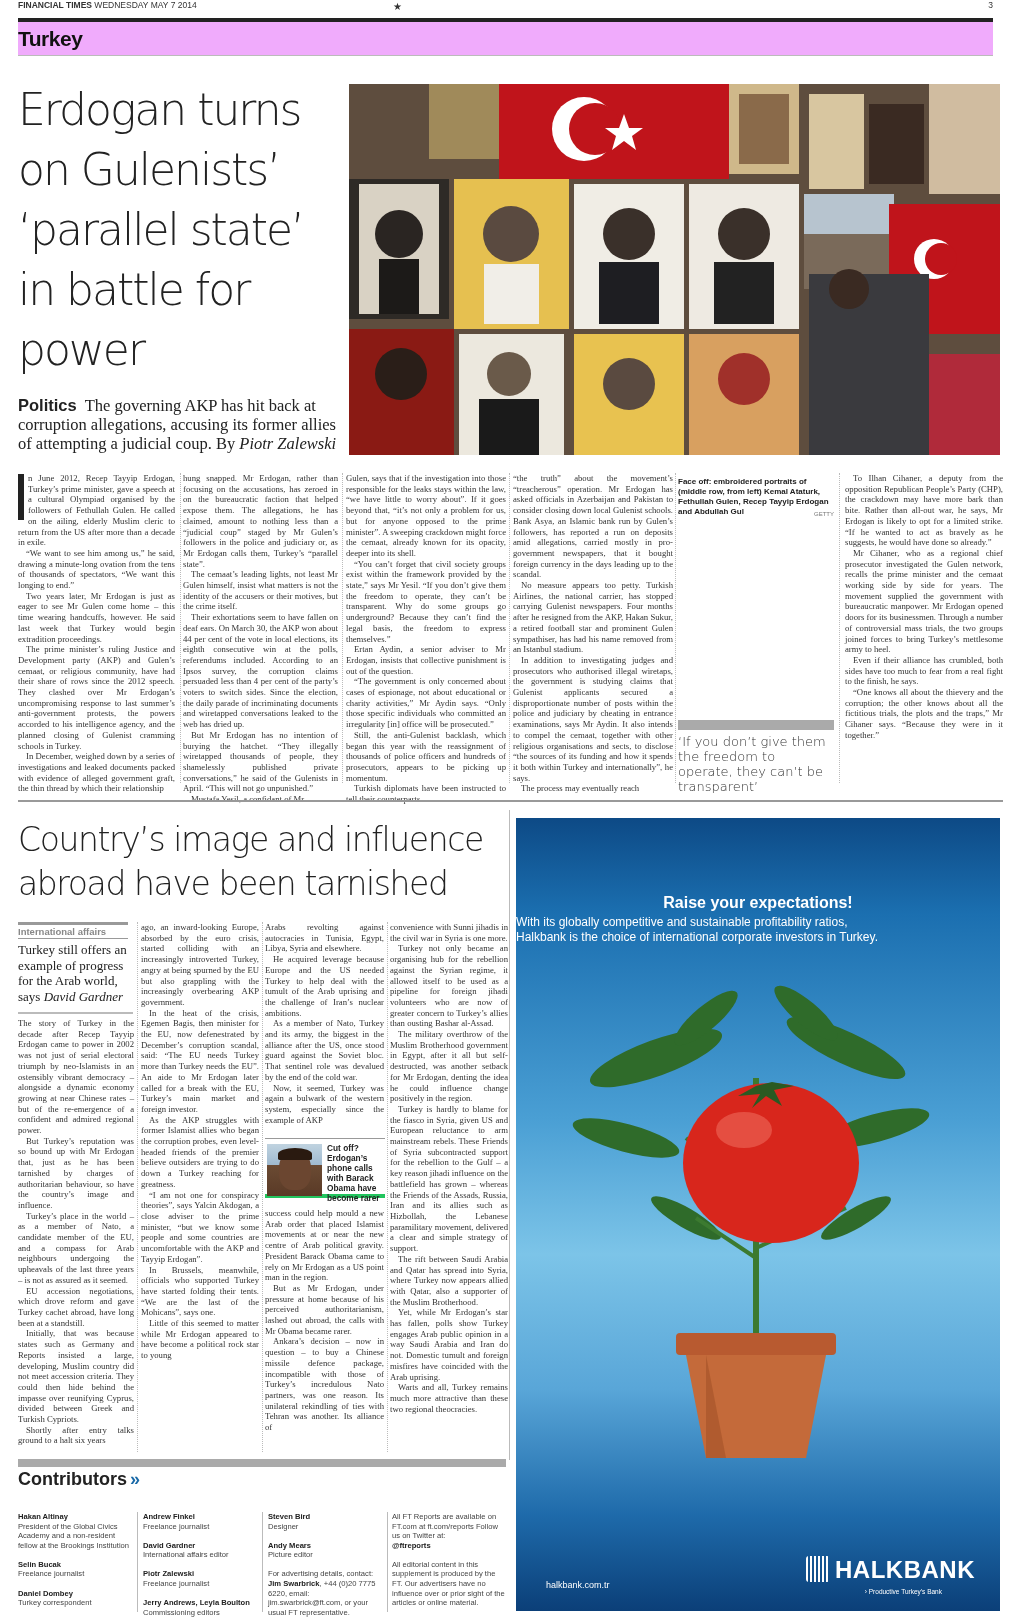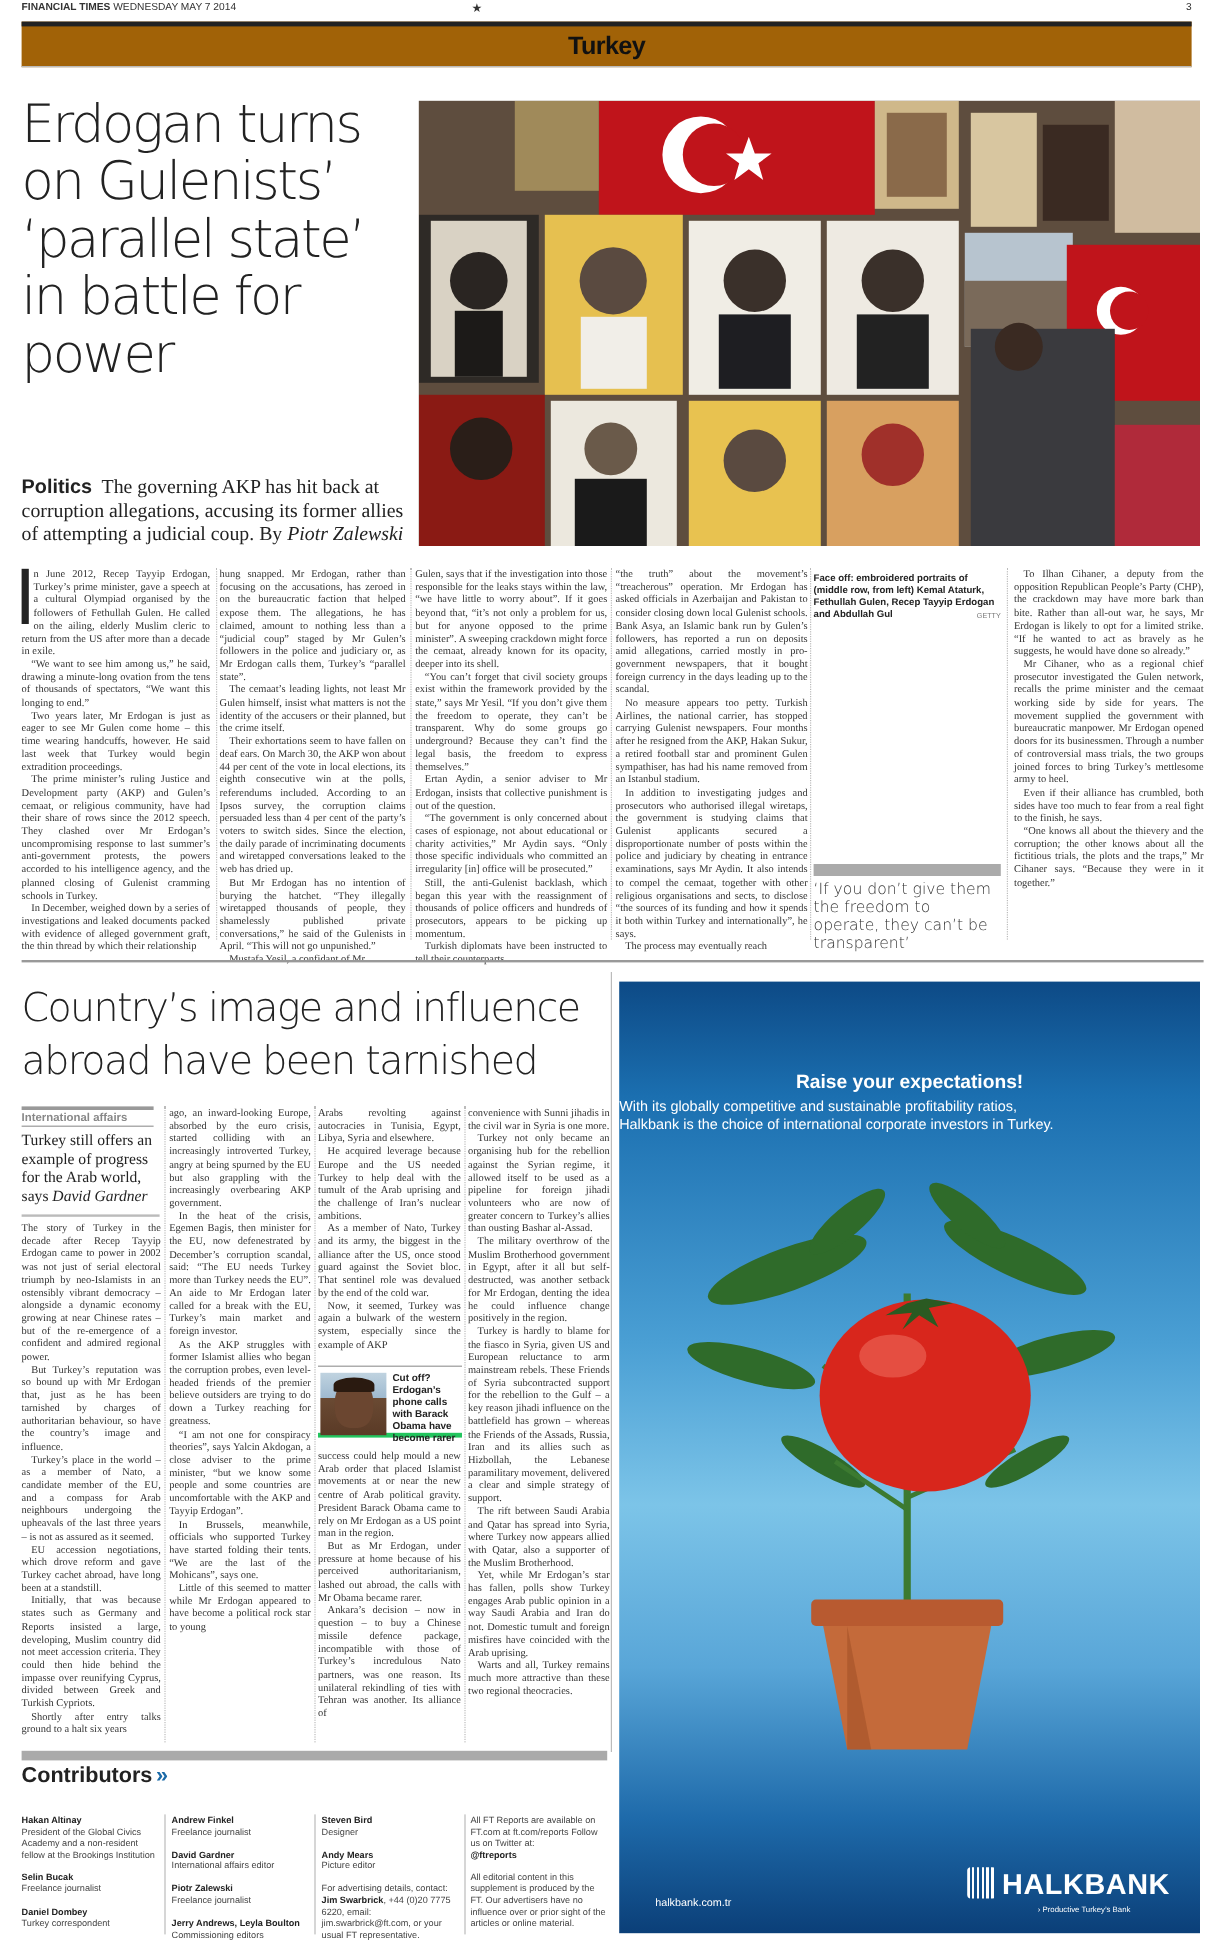--- a/index.html
+++ b/index.html
@@ -1,23 +1,23 @@
 <!DOCTYPE html>
 <html><head>
 <meta charset="utf-8">
 <style>
 *{box-sizing:border-box;margin:0;padding:0}
 body{width:1009px;height:1617px;background:#fff;font-family:"Liberation Serif",serif;color:#222;position:relative;overflow:hidden}
 .topbar{position:absolute;left:18px;top:0;width:975px;height:14px;font-family:"Liberation Sans",sans-serif;font-size:8.5px;color:#333}
 .topbar .ft{font-weight:bold}
 .topbar .star{position:absolute;left:375px;top:1px;font-size:10px}
 .topbar .pg{position:absolute;right:0;top:0}
-.section-head{position:absolute;left:18px;top:18px;width:975px;height:38px;background:#a16207;border-top:4px solid #222;border-bottom:1px solid #bbb;text-align:center}
+.section-head{position:absolute;left:18px;top:18px;width:975px;height:38px;background:#f0abfc;border-top:4px solid #222;border-bottom:1px solid #bbb;text-align:left}
 .section-head span{font-family:"Liberation Sans",sans-serif;font-weight:bold;font-size:21px;line-height:34px;color:#111;letter-spacing:-0.5px}
-.headline{position:absolute;left:18px;top:80px;width:330px;font-family:"DejaVu Sans",sans-serif;font-weight:200;font-size:44px;line-height:48px;color:#222;letter-spacing:-2px}
+.headline{position:absolute;left:18px;top:80px;width:330px;font-family:"DejaVu Sans",sans-serif;font-weight:200;font-size:44px;line-height:60px;color:#222;letter-spacing:-2px}
 .photo{position:absolute;left:349px;top:84px;width:651px;height:371px;background:#6a5a4a;overflow:hidden}
 .standfirst{position:absolute;left:18px;top:396px;width:330px;font-size:16.5px;line-height:19px;color:#222}
 .standfirst b{font-family:"Liberation Sans",sans-serif;font-weight:bold}
 .standfirst i{font-style:italic}
 .col{position:absolute;font-size:8.7px;line-height:10.7px;text-align:justify;color:#333}
 .col p{text-indent:8px}
 .col p.first{text-indent:0}
 .dropcap{float:left;font-size:38px;line-height:34px;margin-right:4px;margin-top:1px;font-family:"Liberation Sans",sans-serif;font-weight:bold;color:#222;width:6px;overflow:hidden;background:#222;height:46px}
 .vrule{position:absolute;width:0;border-left:1px dotted #bbb}
 .caption{position:absolute;left:678px;top:477px;width:156px;font-family:"Liberation Sans",sans-serif;font-weight:bold;font-size:8px;line-height:10px;color:#222}
@@ -121,21 +121,21 @@
       <p>“We want to see him among us,” he said, drawing a minute-long ovation from the tens of thousands of spectators, “We want this longing to end.”</p>
       <p>Two years later, Mr Erdogan is just as eager to see Mr Gulen come home – this time wearing handcuffs, however. He said last week that Turkey would begin extradition proceedings.</p>
       <p>The prime minister’s ruling Justice and Development party (AKP) and Gulen’s cemaat, or religious community, have had their share of rows since the 2012 speech. They clashed over Mr Erdogan’s uncompromising response to last summer’s anti-government protests, the powers accorded to his intelligence agency, and the planned closing of Gulenist cramming schools in Turkey.</p>
       <p>In December, weighed down by a series of investigations and leaked documents packed with evidence of alleged government graft, the thin thread by which their relationship</p>
     </div>
 </div>
 <div class="vrule" style="left:180px;top:473px;height:310px"></div>
 <div class="col" style="left:183px;top:473px;width:155px">
   <div class="body-text">
       <p class="first">hung snapped. Mr Erdogan, rather than focusing on the accusations, has zeroed in on the bureaucratic faction that helped expose them. The allegations, he has claimed, amount to nothing less than a “judicial coup” staged by Mr Gulen’s followers in the police and judiciary or, as Mr Erdogan calls them, Turkey’s “parallel state”.</p>
-      <p>The cemaat’s leading lights, not least Mr Gulen himself, insist what matters is not the identity of the accusers or their planned, but the crime itself.</p>
+      <p>The cemaat’s leading lights, not least Mr Gulen himself, insist what matters is not the identity of the accusers or their motives, but the crime itself.</p>
       <p>Their exhortations seem to have fallen on deaf ears. On March 30, the AKP won about 44 per cent of the vote in local elections, its eighth consecutive win at the polls, referendums included. According to an Ipsos survey, the corruption claims persuaded less than 4 per cent of the party’s voters to switch sides. Since the election, the daily parade of incriminating documents and wiretapped conversations leaked to the web has dried up.</p>
       <p>But Mr Erdogan has no intention of burying the hatchet. “They illegally wiretapped thousands of people, they shamelessly published private conversations,” he said of the Gulenists in April. “This will not go unpunished.”</p>
       <p>Mustafa Yesil, a confidant of Mr</p>
     </div>
 </div>
 <div class="vrule" style="left:342px;top:473px;height:310px"></div>
 <div class="col" style="left:346px;top:473px;width:160px">
   <div class="body-text">
       <p class="first">Gulen, says that if the investigation into those responsible for the leaks stays within the law, “we have little to worry about”. If it goes beyond that, “it’s not only a problem for us, but for anyone opposed to the prime minister”. A sweeping crackdown might force the cemaat, already known for its opacity, deeper into its shell.</p>
       <p>“You can’t forget that civil society groups exist within the framework provided by the state,” says Mr Yesil. “If you don’t give them the freedom to operate, they can’t be transparent. Why do some groups go underground? Because they can’t find the legal basis, the freedom to express themselves.”</p>

